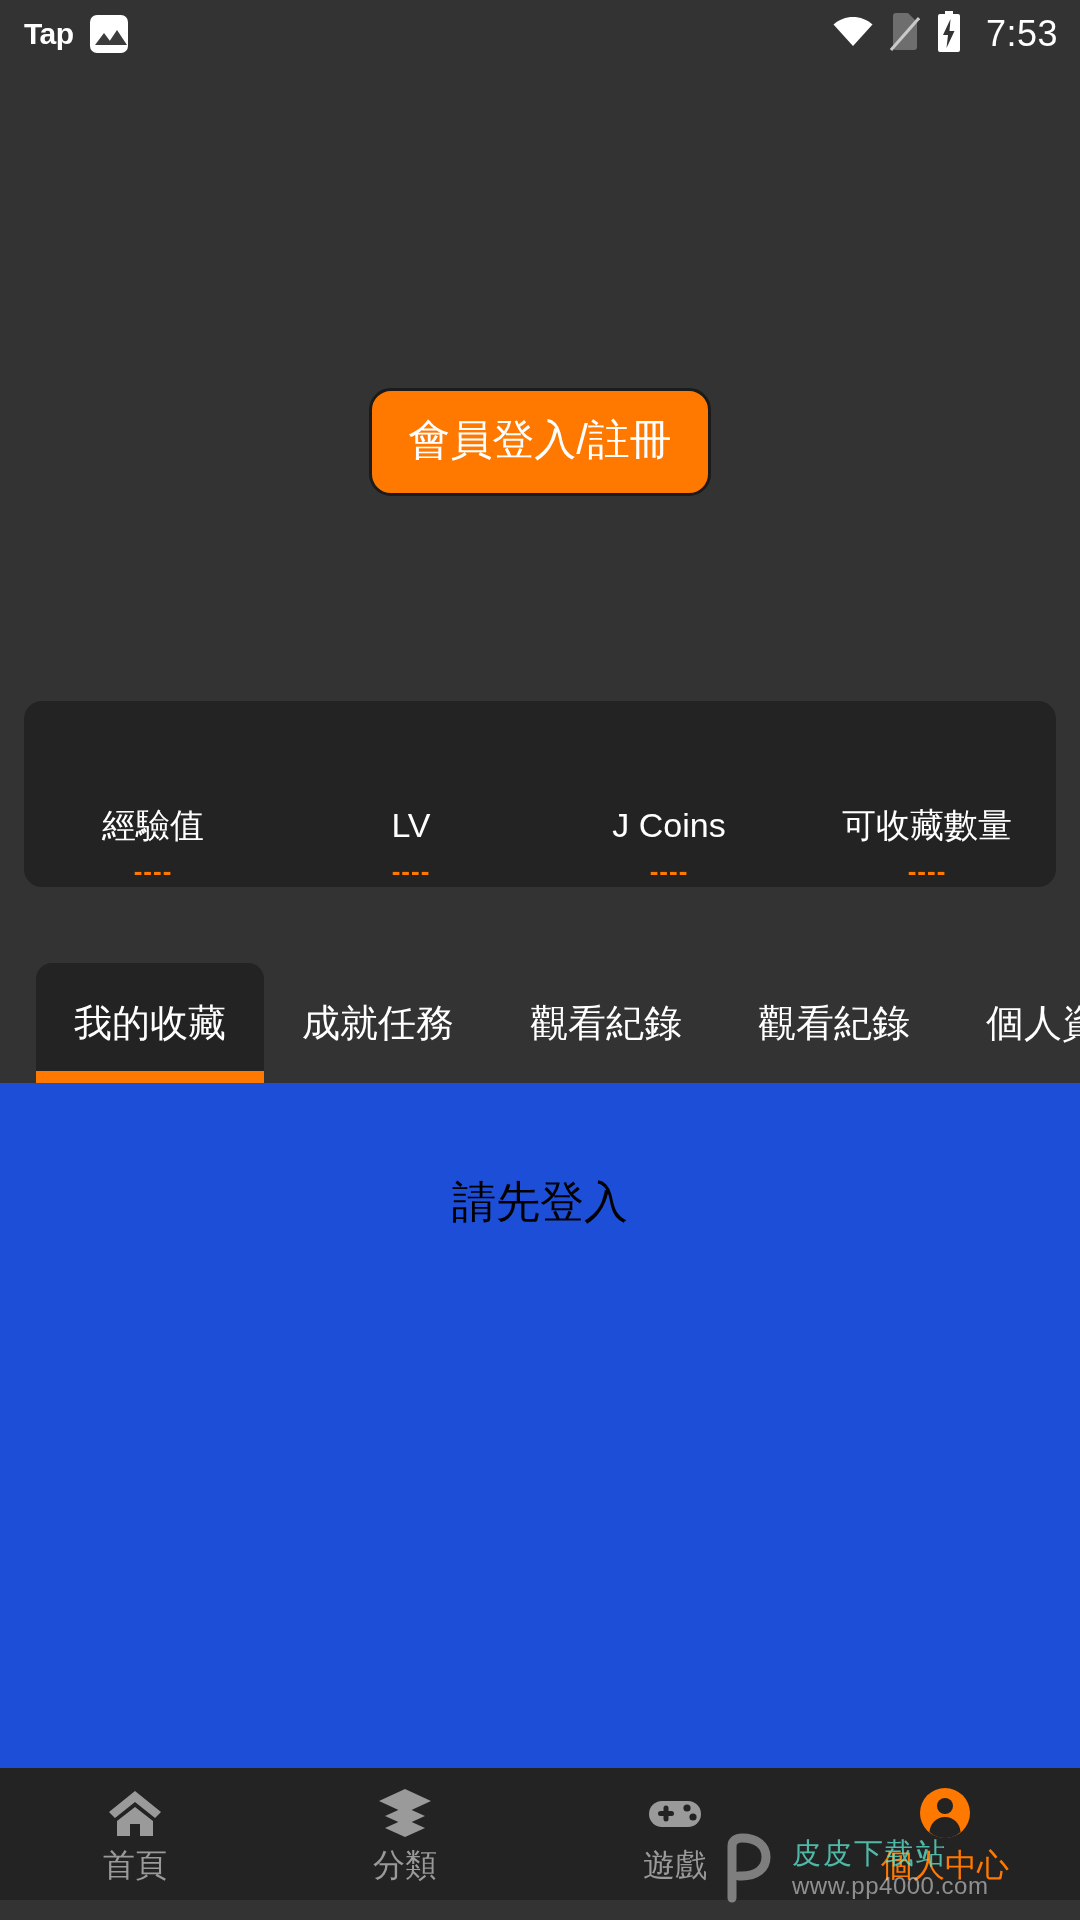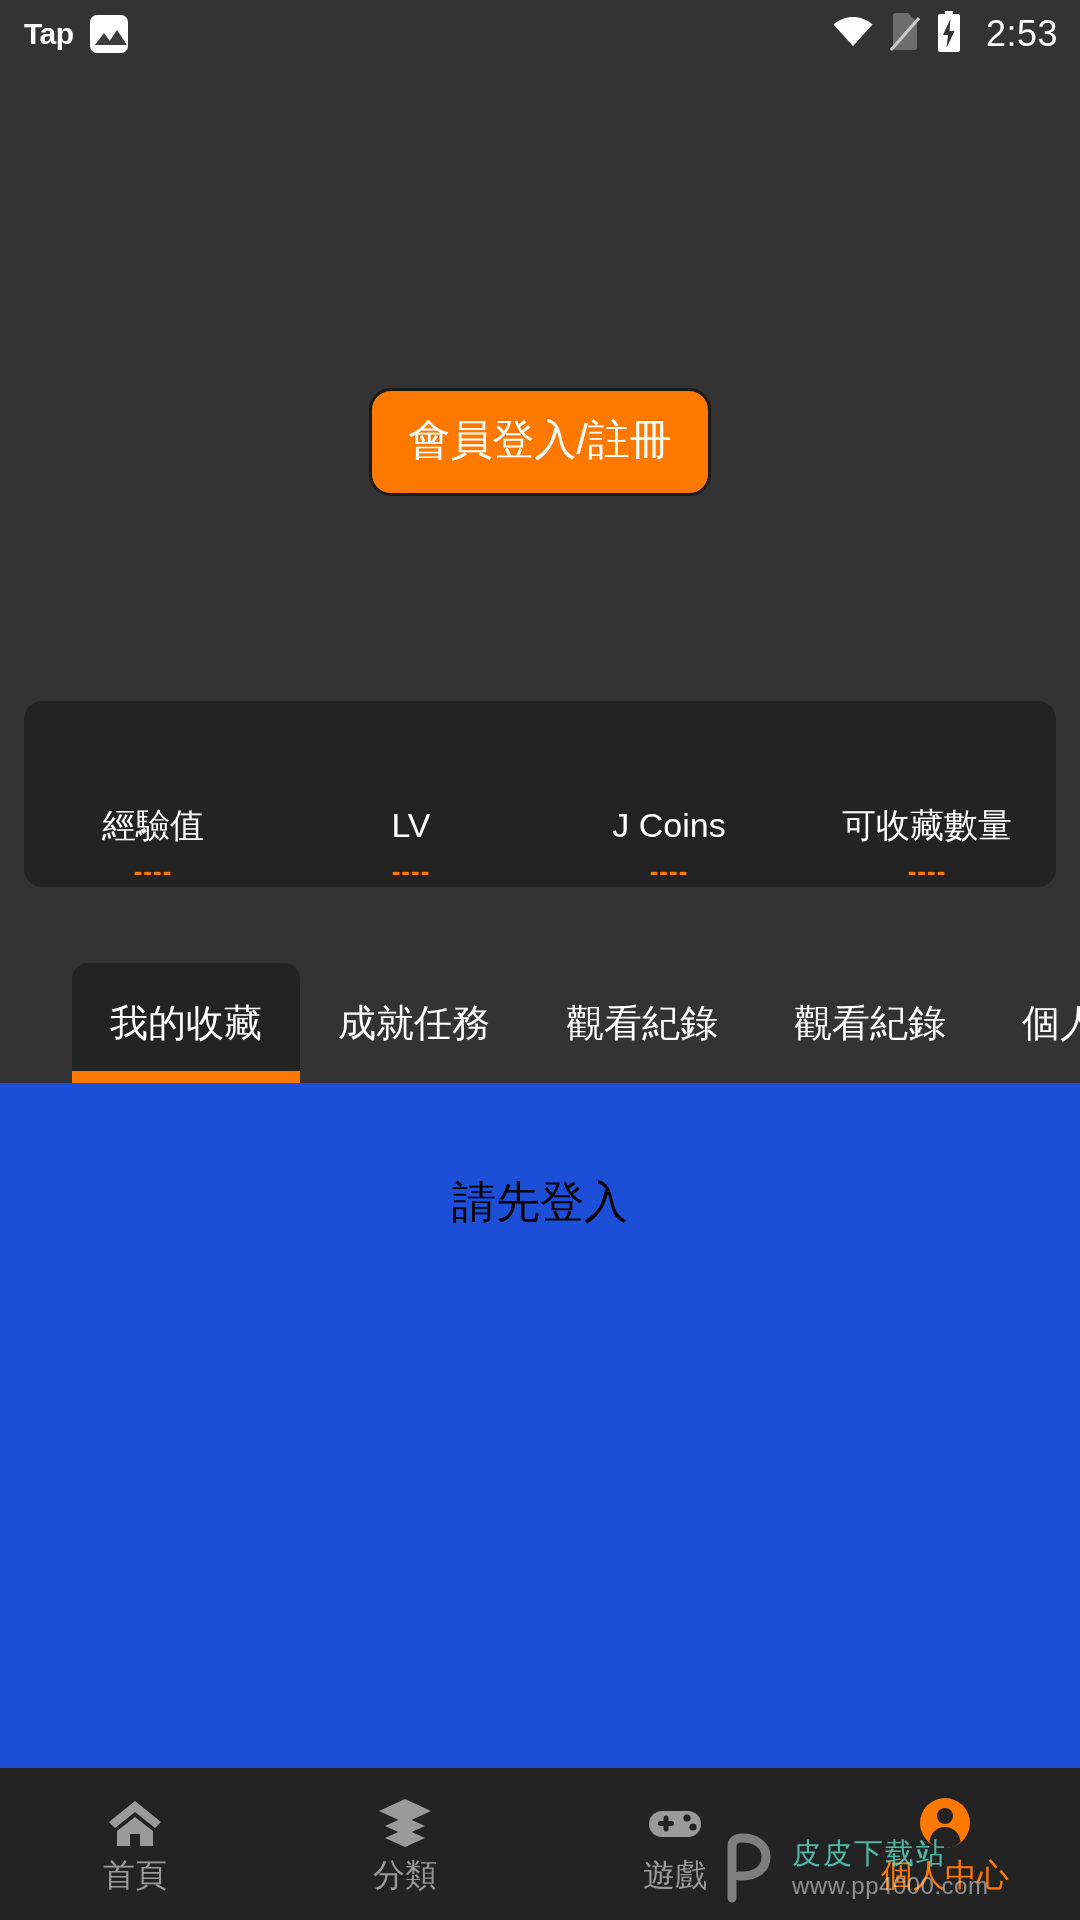--- a/index.html
+++ b/index.html
@@ -141,21 +141,21 @@
     position: relative;
     display: flex;
     align-items: center;
     justify-content: center;
     padding: 0 38px;
     color: #ffffff;
     font-size: 38px;
     white-space: nowrap;
     cursor: pointer;
   }
-  .tab:first-child { margin-left: 72px; }
+  .tab:first-child { margin-left: 36px; }
   .tab.active {
     background: #232323;
     border-top-left-radius: 16px;
     border-top-right-radius: 16px;
   }
   .tab.active::after {
     content: "";
     position: absolute;
     left: 0; right: 0; bottom: 0;
     height: 12px;
@@ -177,21 +177,21 @@
     margin-top: 90px;
     color: #000000;
     font-size: 44px;
   }
 
   
   .bottomnav {
     position: absolute;
     top: 1768px; left: 0;
     width: 1080px;
-    height: 152px;
+    height: 132px;
     background: #232323;
     display: flex;
     align-items: center;
   }
   .navitem {
     flex: 1;
     display: flex;
     flex-direction: column;
     align-items: center;
     justify-content: center;
@@ -259,21 +259,21 @@
           <line x1="1" y1="38" x2="29" y2="6" stroke="#c9c9c9" stroke-width="3"></line>
         </svg>
       </span>
       <span>
         <svg width="26" height="42" viewBox="0 0 26 42">
           <rect x="9" y="0" width="8" height="4" fill="#ffffff"></rect>
           <rect x="2" y="3" width="22" height="38" rx="2" fill="#ffffff"></rect>
           <path d="M14.5 8 L7 24 L12 24 L10.5 37 L18.5 20 L13.5 20 Z" fill="#333333"></path>
         </svg>
       </span>
-      <span class="sb-time">2:53</span>
+      <span class="sb-time">7:53</span>
     </div>
   </div>
 
   <div class="login-wrap">
     <div class="login-btn">會員登入/註冊</div>
   </div>
 
   <div class="stats-card">
     <div class="stat">
       <div class="stat-label">經驗值</div>

